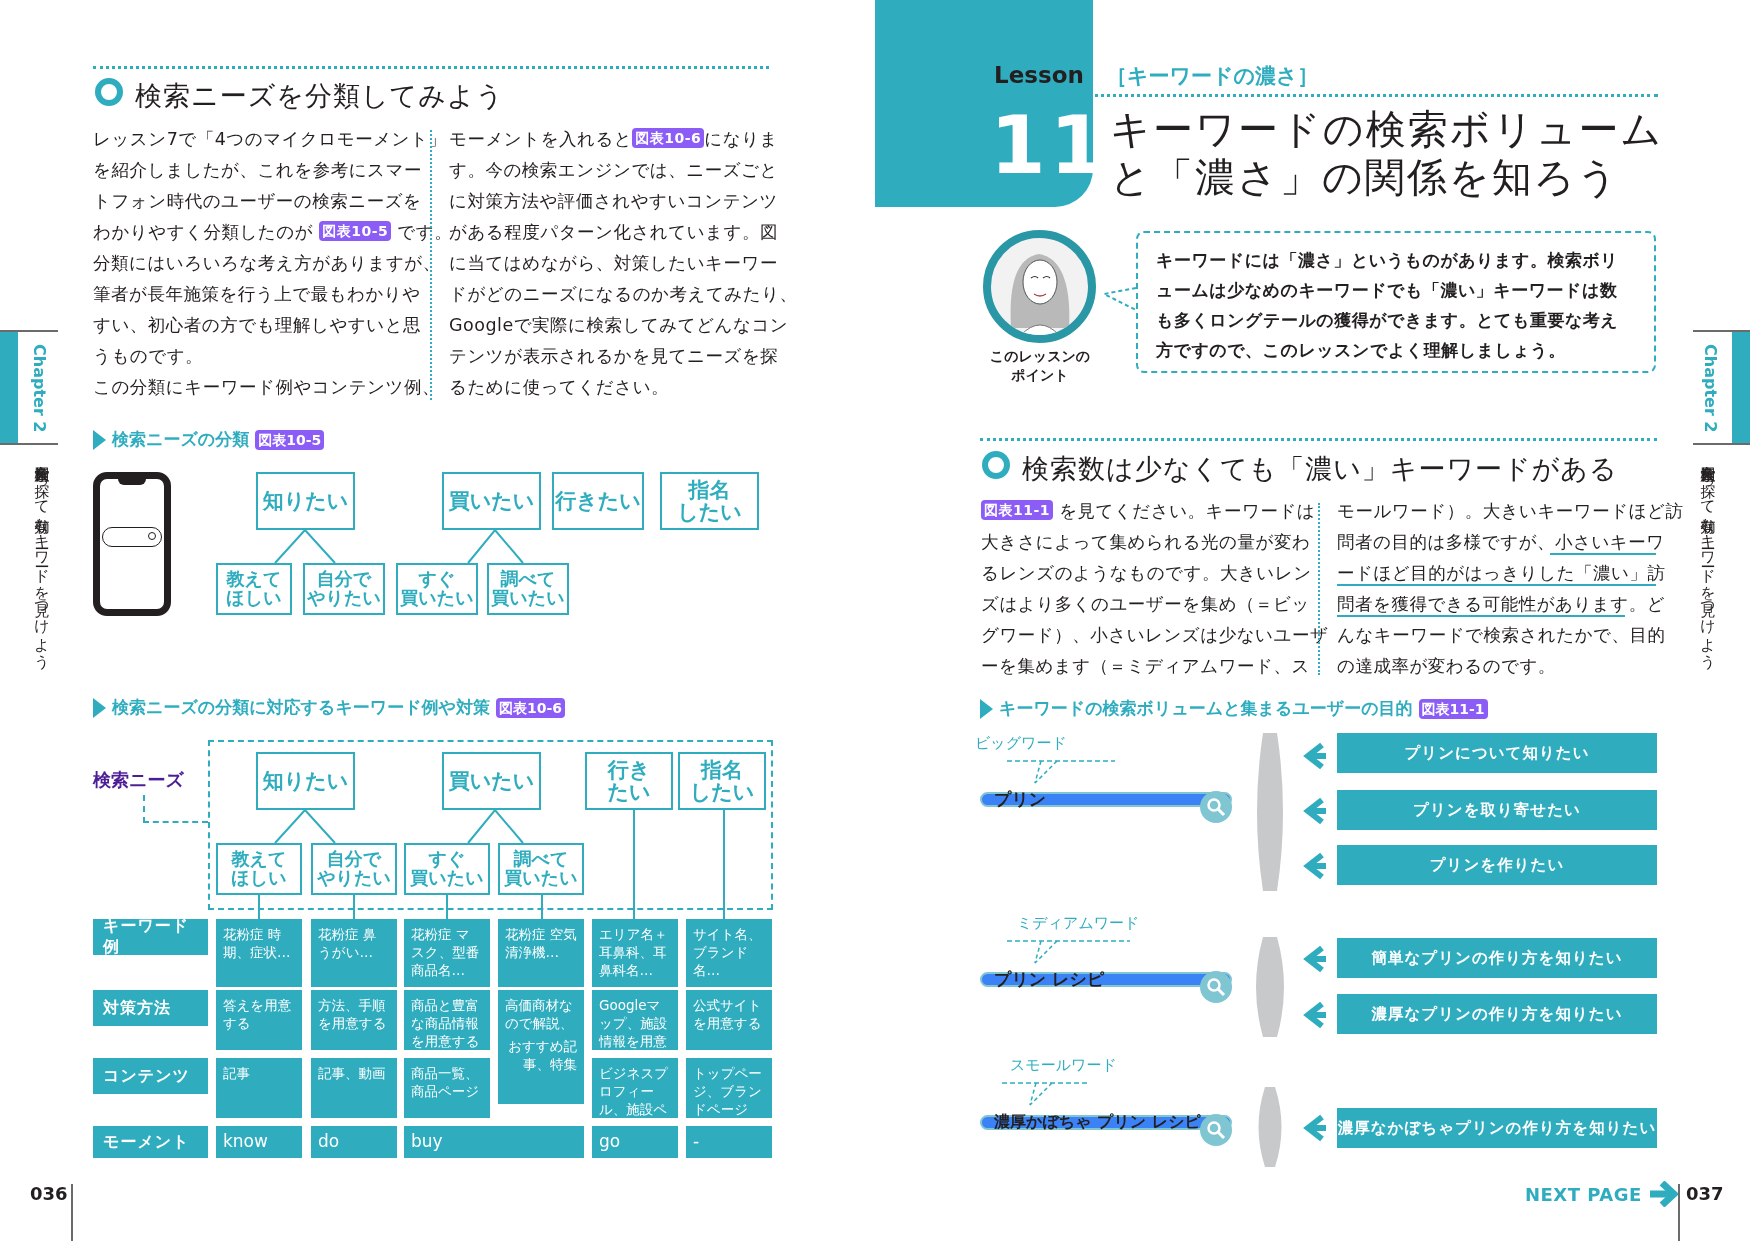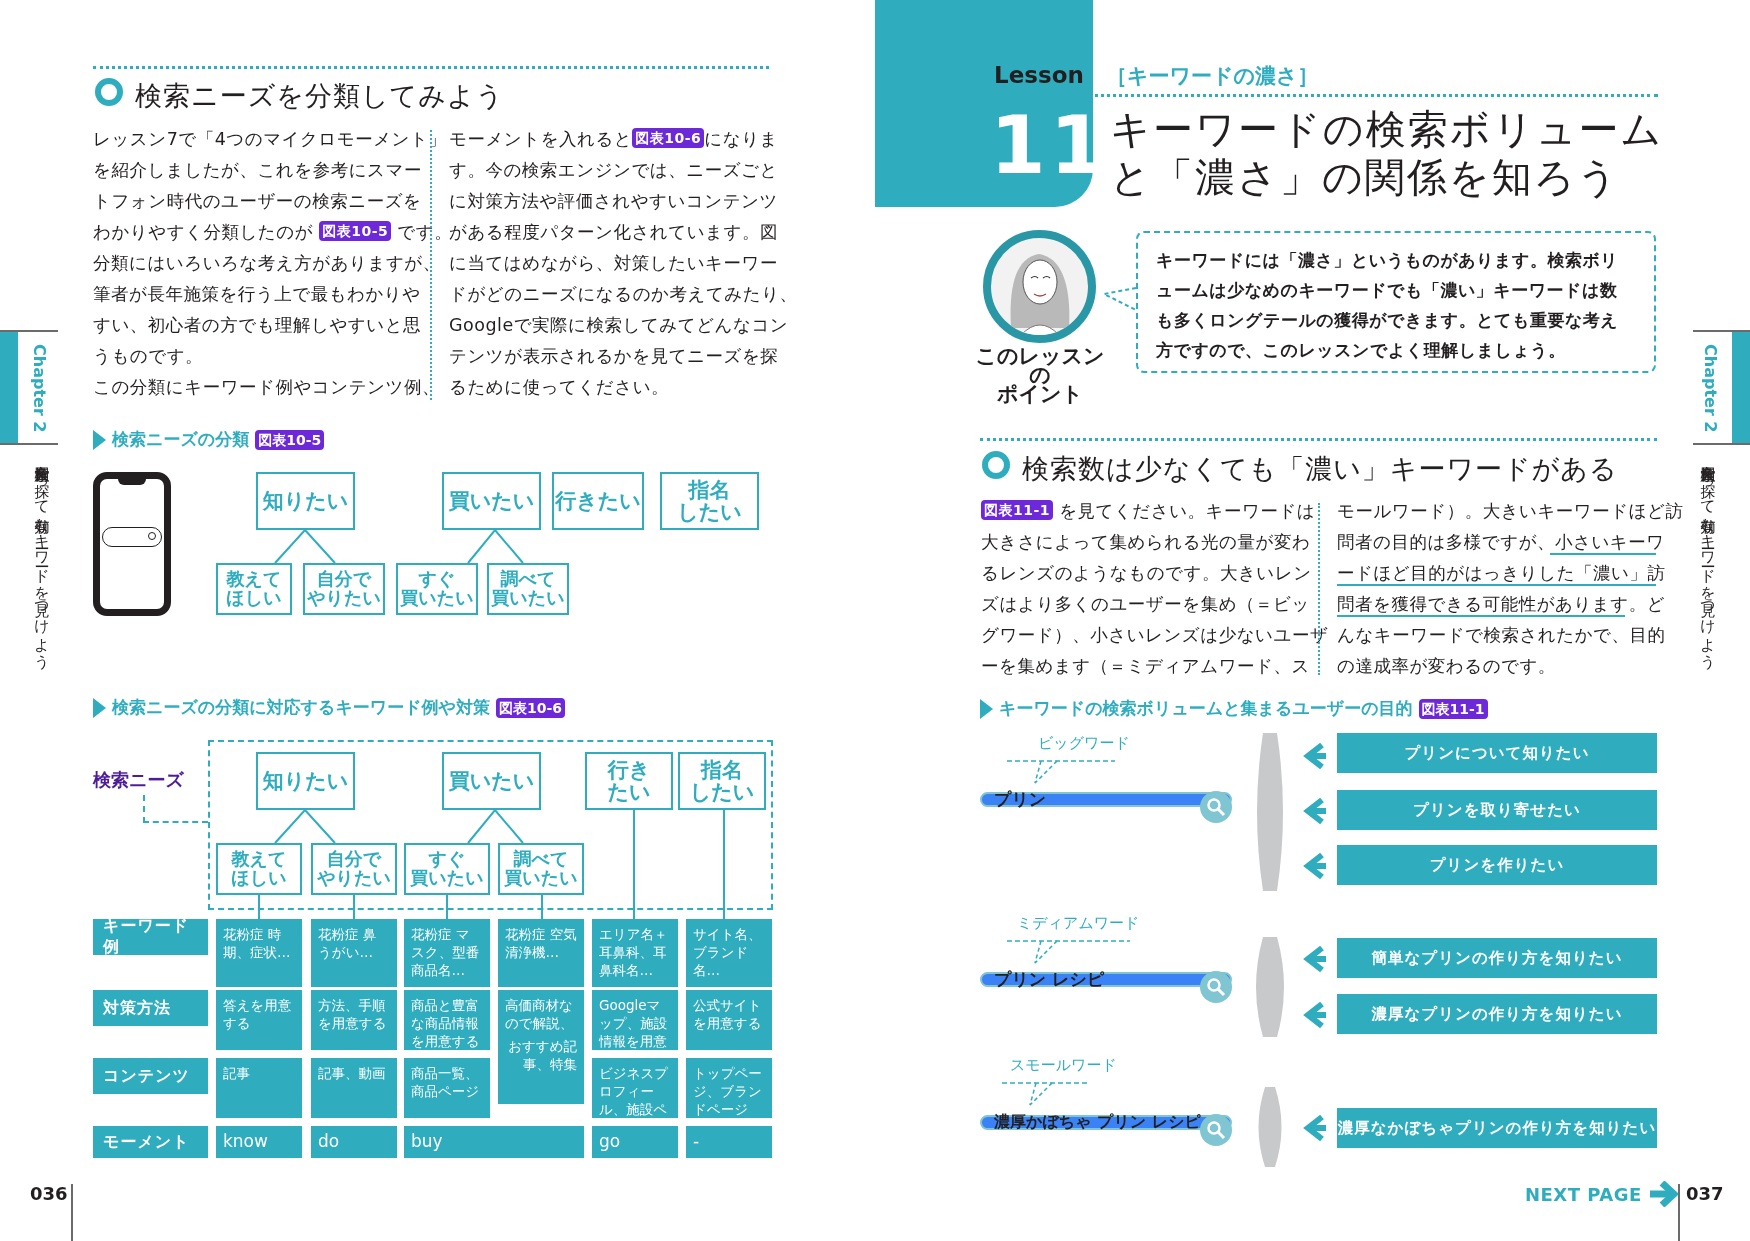--- a/index.html
+++ b/index.html
@@ -10,21 +10,21 @@
   .dotline { border-top: 3px dotted #2fadbf; height: 0; }
   .serif { font-family: "DejaVu Serif", serif; }
 
   
   .sec-head { display: flex; align-items: flex-start; gap: 12px; }
   .ring { width: 28px; height: 28px; border-radius: 50%; border: 6px solid #2fadbf; flex: none; }
   .sec-title { font-family: "DejaVu Serif", serif; font-size: 27px; color: #231f20; letter-spacing: 1px; white-space: nowrap; }
 
   .body-col { font-size: 17.5px; line-height: 31px; letter-spacing: 0.5px; color: #231f20; }
   .body-col p { white-space: nowrap; }
-  .tag { display: inline-block; background: #6d28d9; color: #fff; border-radius: 4px; padding: 0 3px; font-size: 14px; line-height: 20px; font-weight: bold; vertical-align: 2px; }
+  .tag { display: inline-block; background: #8b5cf6; color: #fff; border-radius: 4px; padding: 0 3px; font-size: 14px; line-height: 20px; font-weight: bold; vertical-align: 2px; }
   .col-sep { border-left: 2px dotted #2fadbf; }
 
   .fig-title { display: flex; align-items: center; gap: 6px; font-size: 17px; font-weight: bold; color: #2fadbf; white-space: nowrap; }
   .tri { width: 0; height: 0; border-top: 10px solid transparent; border-bottom: 10px solid transparent; border-left: 13px solid #2fadbf; }
 
   
   .obox { position: absolute; border: 2px solid #2fadbf; background: #fff; color: #2fadbf; font-weight: bold; display: flex; align-items: center; justify-content: center; text-align: center; line-height: 1.05; }
   .obox span { white-space: pre-line; }
   .big { font-size: 21px; }
   .small { font-size: 18px; }
@@ -238,21 +238,21 @@
 
 <div class="abs" style="left:983px; top:230px; width:113px; height:113px; border-radius:50%; border:8px solid #2a97a6; background:#f2f2f2; overflow:hidden;">
   <svg width="97" height="97" viewBox="0 0 97 97">
     <path d="M20 90 C18 55 22 20 48 16 C74 20 80 55 78 90 Z" fill="#8a8a8a" opacity="0.55"></path>
     <ellipse cx="49" cy="44" rx="17" ry="22" fill="#ffffff" stroke="#555" stroke-width="1"></ellipse>
     <path d="M40 40 q4 -3 7 0 M52 40 q4 -3 7 0" stroke="#333" stroke-width="1.2" fill="none"></path>
     <path d="M43 56 q6 4 12 0" stroke="#a44" stroke-width="1.5" fill="none"></path>
     <path d="M30 97 q19 -20 38 0" fill="#fff" stroke="#777"></path>
   </svg>
 </div>
-<div class="abs" style="left:975px; top:347px; width:130px; text-align:center; font-size:21px; font-weight:bold; line-height:19px; white-space:pre-line;">このレッスンの
+<div class="abs" style="left:975px; top:347px; width:130px; text-align:center; font-size:14px; font-weight:bold; line-height:19px; white-space:pre-line;">このレッスンの
 ポイント</div>
 
 <svg class="abs" style="left:1100px; top:280px;" width="40" height="40">
   <polyline points="36,8 4,14 36,30" fill="none" stroke="#2fadbf" stroke-width="2" stroke-dasharray="4 3"></polyline>
 </svg>
 <div class="callout" style="left:1136px; top:231px; width:520px; height:142px; padding:12px 18px;">
   <div class="callout-text">
     <p>キーワードには「濃さ」というものがあります。検索ボリ</p>
     <p>ュームは少なめのキーワードでも「濃い」キーワードは数</p>
     <p>も多くロングテールの獲得ができます。とても重要な考え</p>
@@ -286,21 +286,21 @@
 <div class="abs" style="left:1550px; top:553px; width:106px; border-bottom:2px solid #2fadbf;"></div>
 <div class="abs" style="left:1337px; top:584px; width:319px; border-bottom:2px solid #2fadbf;"></div>
 <div class="abs" style="left:1337px; top:615px; width:288px; border-bottom:2px solid #2fadbf;"></div>
 
 <div class="abs fig-title" style="left:980px; top:697px;">
   <div class="tri"></div>
   <span>キーワードの検索ボリュームと集まるユーザーの目的</span>
   <span class="tag">図表11-1</span>
 </div>
 
-<div class="wordlabel" style="left:1038px; top:734px;font-family:Liberation Mono, monospace;">ビッグワード</div>
+<div class="wordlabel" style="left:975px; top:734px;font-family:Liberation Mono, monospace;">ビッグワード</div>
 <svg class="abs" style="left:1005px; top:757px;" width="120" height="30">
   <line x1="2" y1="4" x2="110" y2="4" stroke="#2fadbf" stroke-width="1.5" stroke-dasharray="5 3"></line>
   <line x1="36" y1="4" x2="30" y2="26" stroke="#2fadbf" stroke-width="1.5" stroke-dasharray="4 3"></line>
   <line x1="52" y1="4" x2="30" y2="26" stroke="#2fadbf" stroke-width="1.5" stroke-dasharray="4 3"></line>
 </svg>
 <div class="searchbar" style="left:980px; top:792px; width:252px;">
   <span>プリン</span>
   <div class="search-btn">
     <svg width="20" height="20" viewBox="0 0 20 20">
         <circle cx="8" cy="8" r="5.5" fill="none" stroke="#fff" stroke-width="2.5"></circle>

